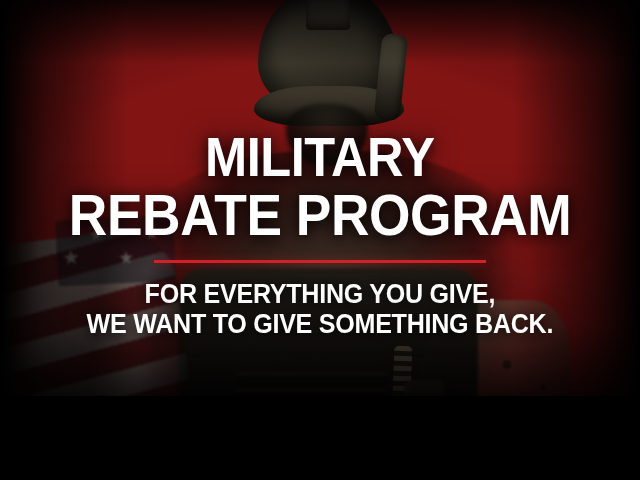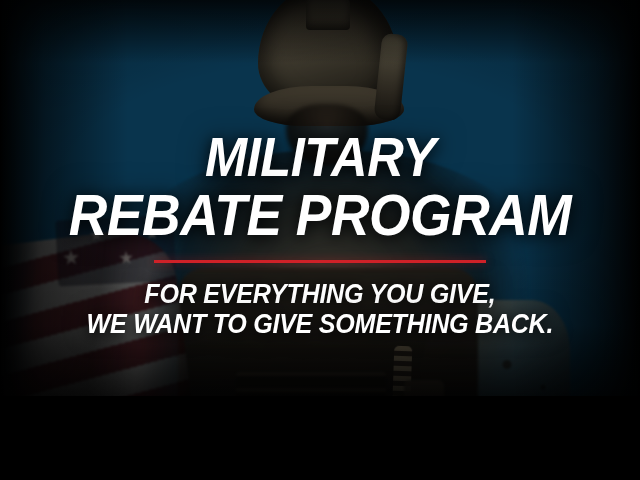--- a/index.html
+++ b/index.html
@@ -8,23 +8,22 @@
   html, body {
     width:640px; height:480px;
     background:#000;
     overflow:hidden;
     font-family:"Liberation Sans", sans-serif;
   }
 
   #banner {
     position:relative;
     width:640px; height:396px;
-    background:#0c4a6e;
+    background:#b91c1c;
     overflow:hidden;
-    font-style:italic;
   }
 
   
   .photo { position:absolute; inset:0; overflow:hidden; }
 
   
   .body-mass {
     position:absolute;
     left:120px; top:150px; width:420px; height:340px;
     background:

